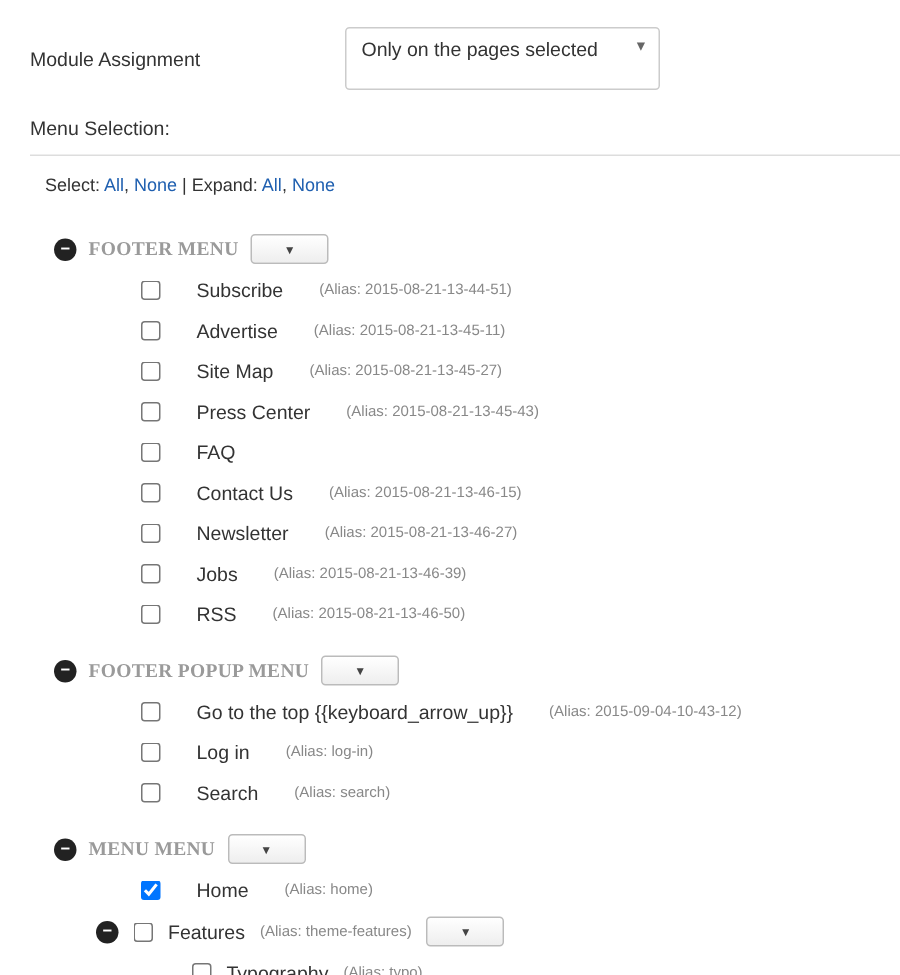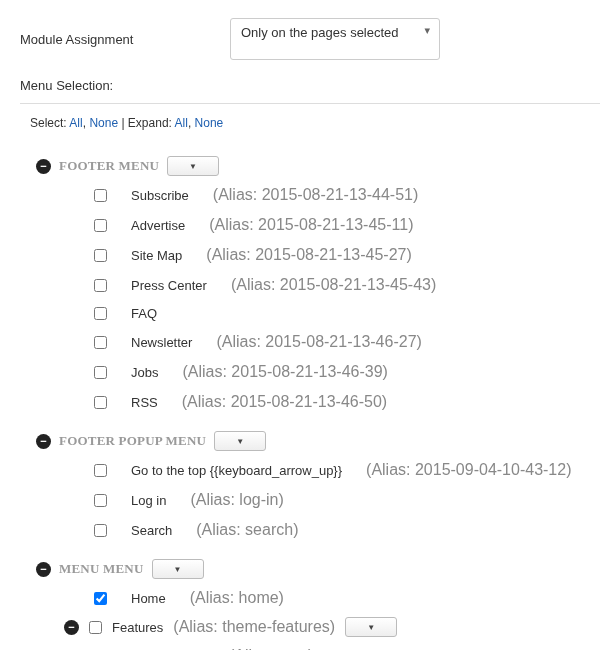--- a/index.html
+++ b/index.html
@@ -106,21 +106,21 @@
       display: flex;
       align-items: center;
       gap: 24px;
       padding: 6px 0;
     }
     ul.items input[type=checkbox] {
       width: 13px; height: 13px;
       flex-shrink: 0;
     }
     .item-label { color: #333; }
-    .alias { color: #888; font-size: 16px; }
+    .alias { color: #888; font-size: 10px; }
     ul.sub-items { list-style: none; padding-left: 36px; }
     ul.sub-items > li {
       display: flex;
       align-items: center;
       gap: 10px;
       padding: 6px 0;
     }
     .feat-row {
       display: flex;
       align-items: center;
@@ -185,20 +185,25 @@
           <span class="alias">(Alias: 2015-08-21-13-45-27)</span>
         </li>
         <li>
           <input type="checkbox" style="">
           <span class="item-label">Press Center</span>
           <span class="alias">(Alias: 2015-08-21-13-45-43)</span>
         </li>
         <li>
           <input type="checkbox" style="">
           <span class="item-label">FAQ</span>
+        </li>
+        <li>
+          <input type="checkbox" style="">
+          <span class="item-label">Contact Us</span>
+          <span class="alias">(Alias: 2015-08-21-13-46-15)</span>
         </li>
         <li>
           <input type="checkbox" style="">
           <span class="item-label">Newsletter</span>
           <span class="alias">(Alias: 2015-08-21-13-46-27)</span>
         </li>
         <li>
           <input type="checkbox" style="">
           <span class="item-label">Jobs</span>
           <span class="alias">(Alias: 2015-08-21-13-46-39)</span>

